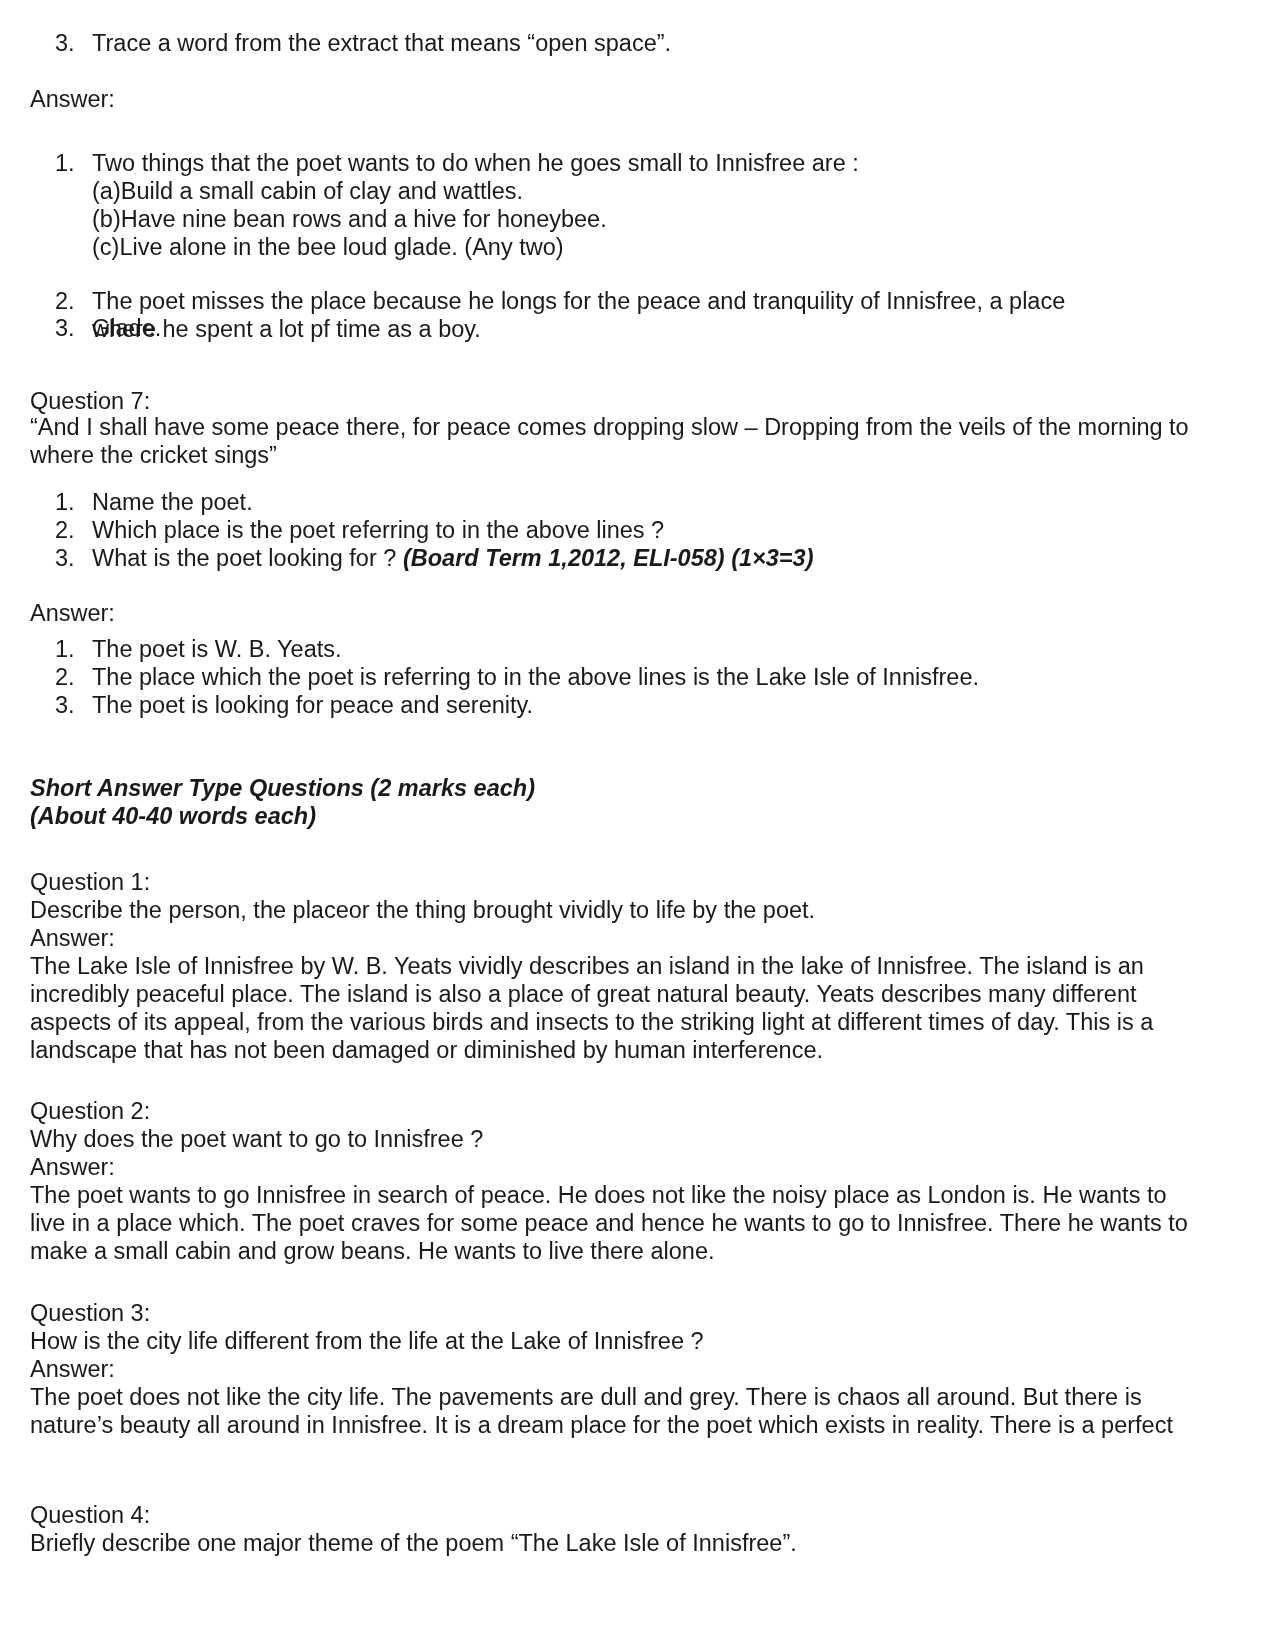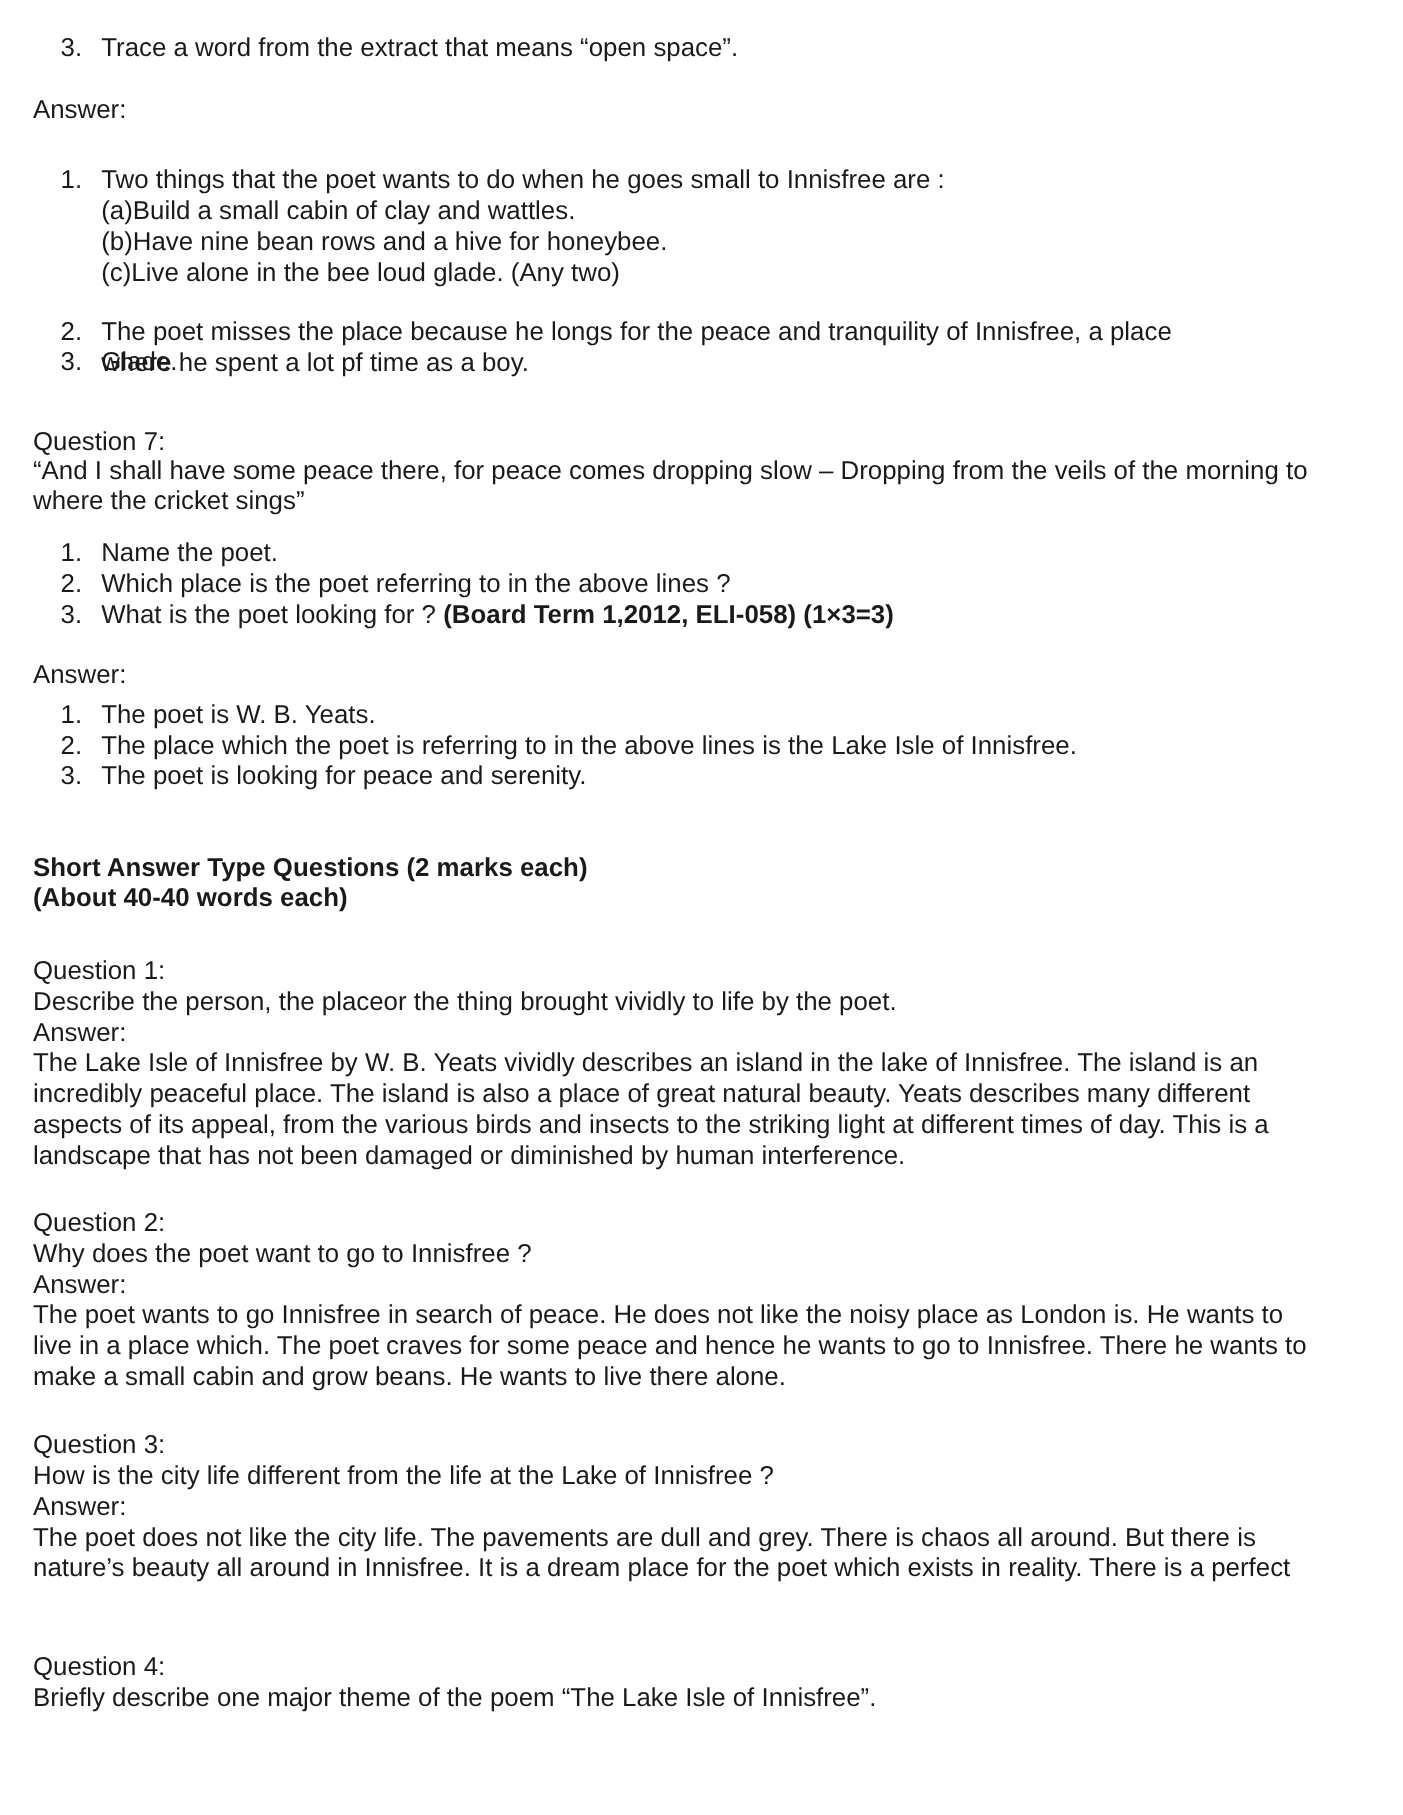--- a/index.html
+++ b/index.html
@@ -7,21 +7,21 @@
     width: 1275px; height: 1650px; overflow: hidden; position: relative;
     font-family: "Liberation Sans", "DejaVu Sans", sans-serif;
     color: #1a1a1a; font-size: 23.5px; line-height: 28px;
   }
   .page { position: absolute; left: 0; top: 0; width: 1275px; }
   .blk { position: absolute; left: 30px; width: 1230px; }
   .line { white-space: nowrap; }
   .num { display: inline-block; width: 37px; text-align: left; }
   .li { position: absolute; left: 55px; }
   .sub { padding-left: 37px; }
-  .bold { font-weight: bold; }
+  .bold { font-weight: bold; font-style: italic; }
 </style>
 </head>
 <body>
 
 <div class="page">
 
   <div class="li line" style="top:29px;">
     <span class="num">3.</span><span>Trace a word from the extract that means “open space”.</span>
   </div>
   <div class="blk line" style="top:85px;">Answer:</div>

